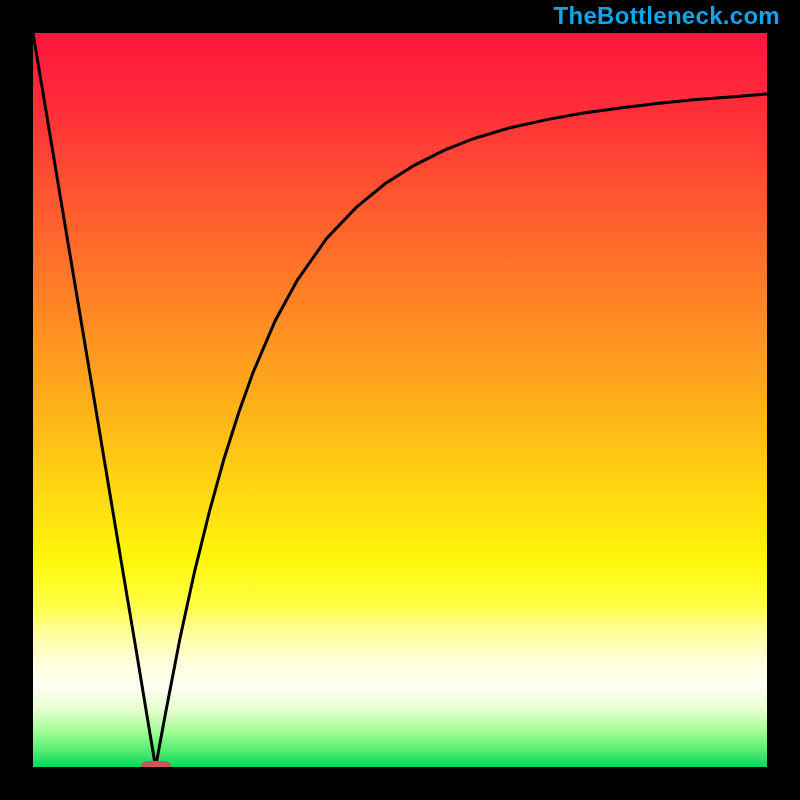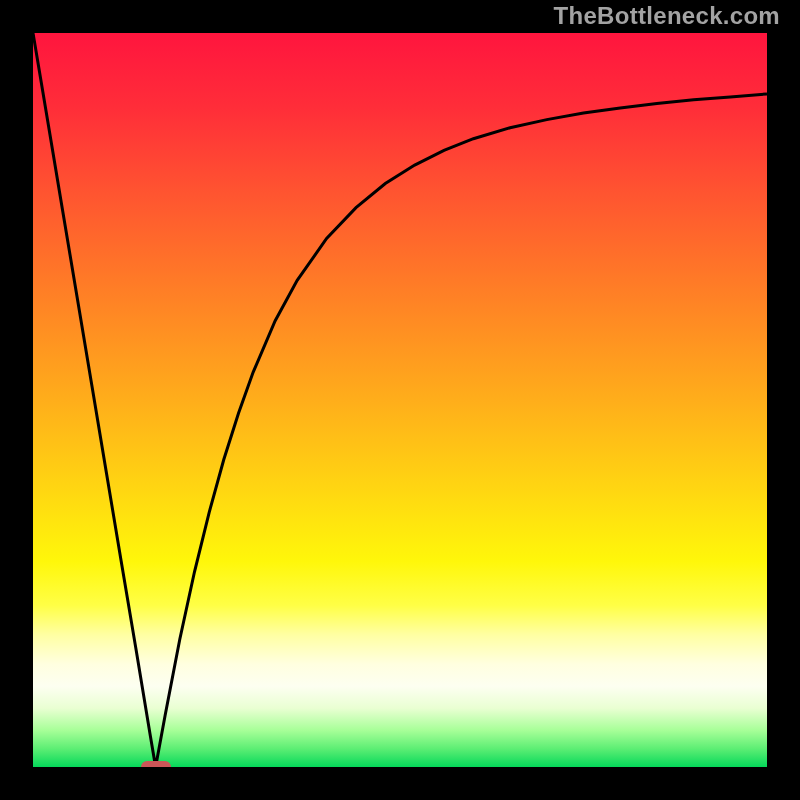--- a/index.html
+++ b/index.html
@@ -26,21 +26,21 @@
     height: 734px;
     overflow: hidden;
   }
   .watermark {
     position: absolute;
     top: 2px;
     right: 20px;
     font-family: Arial, Helvetica, sans-serif;
     font-size: 24px;
     font-weight: bold;
-    color: #a3a3a3;
+    color: #0ea5e9;
     letter-spacing: 0.3px;
     user-select: none;
   }
   .curve {
     position: absolute;
     left: 0;
     top: 0;
   }
   .marker {
     position: absolute;

